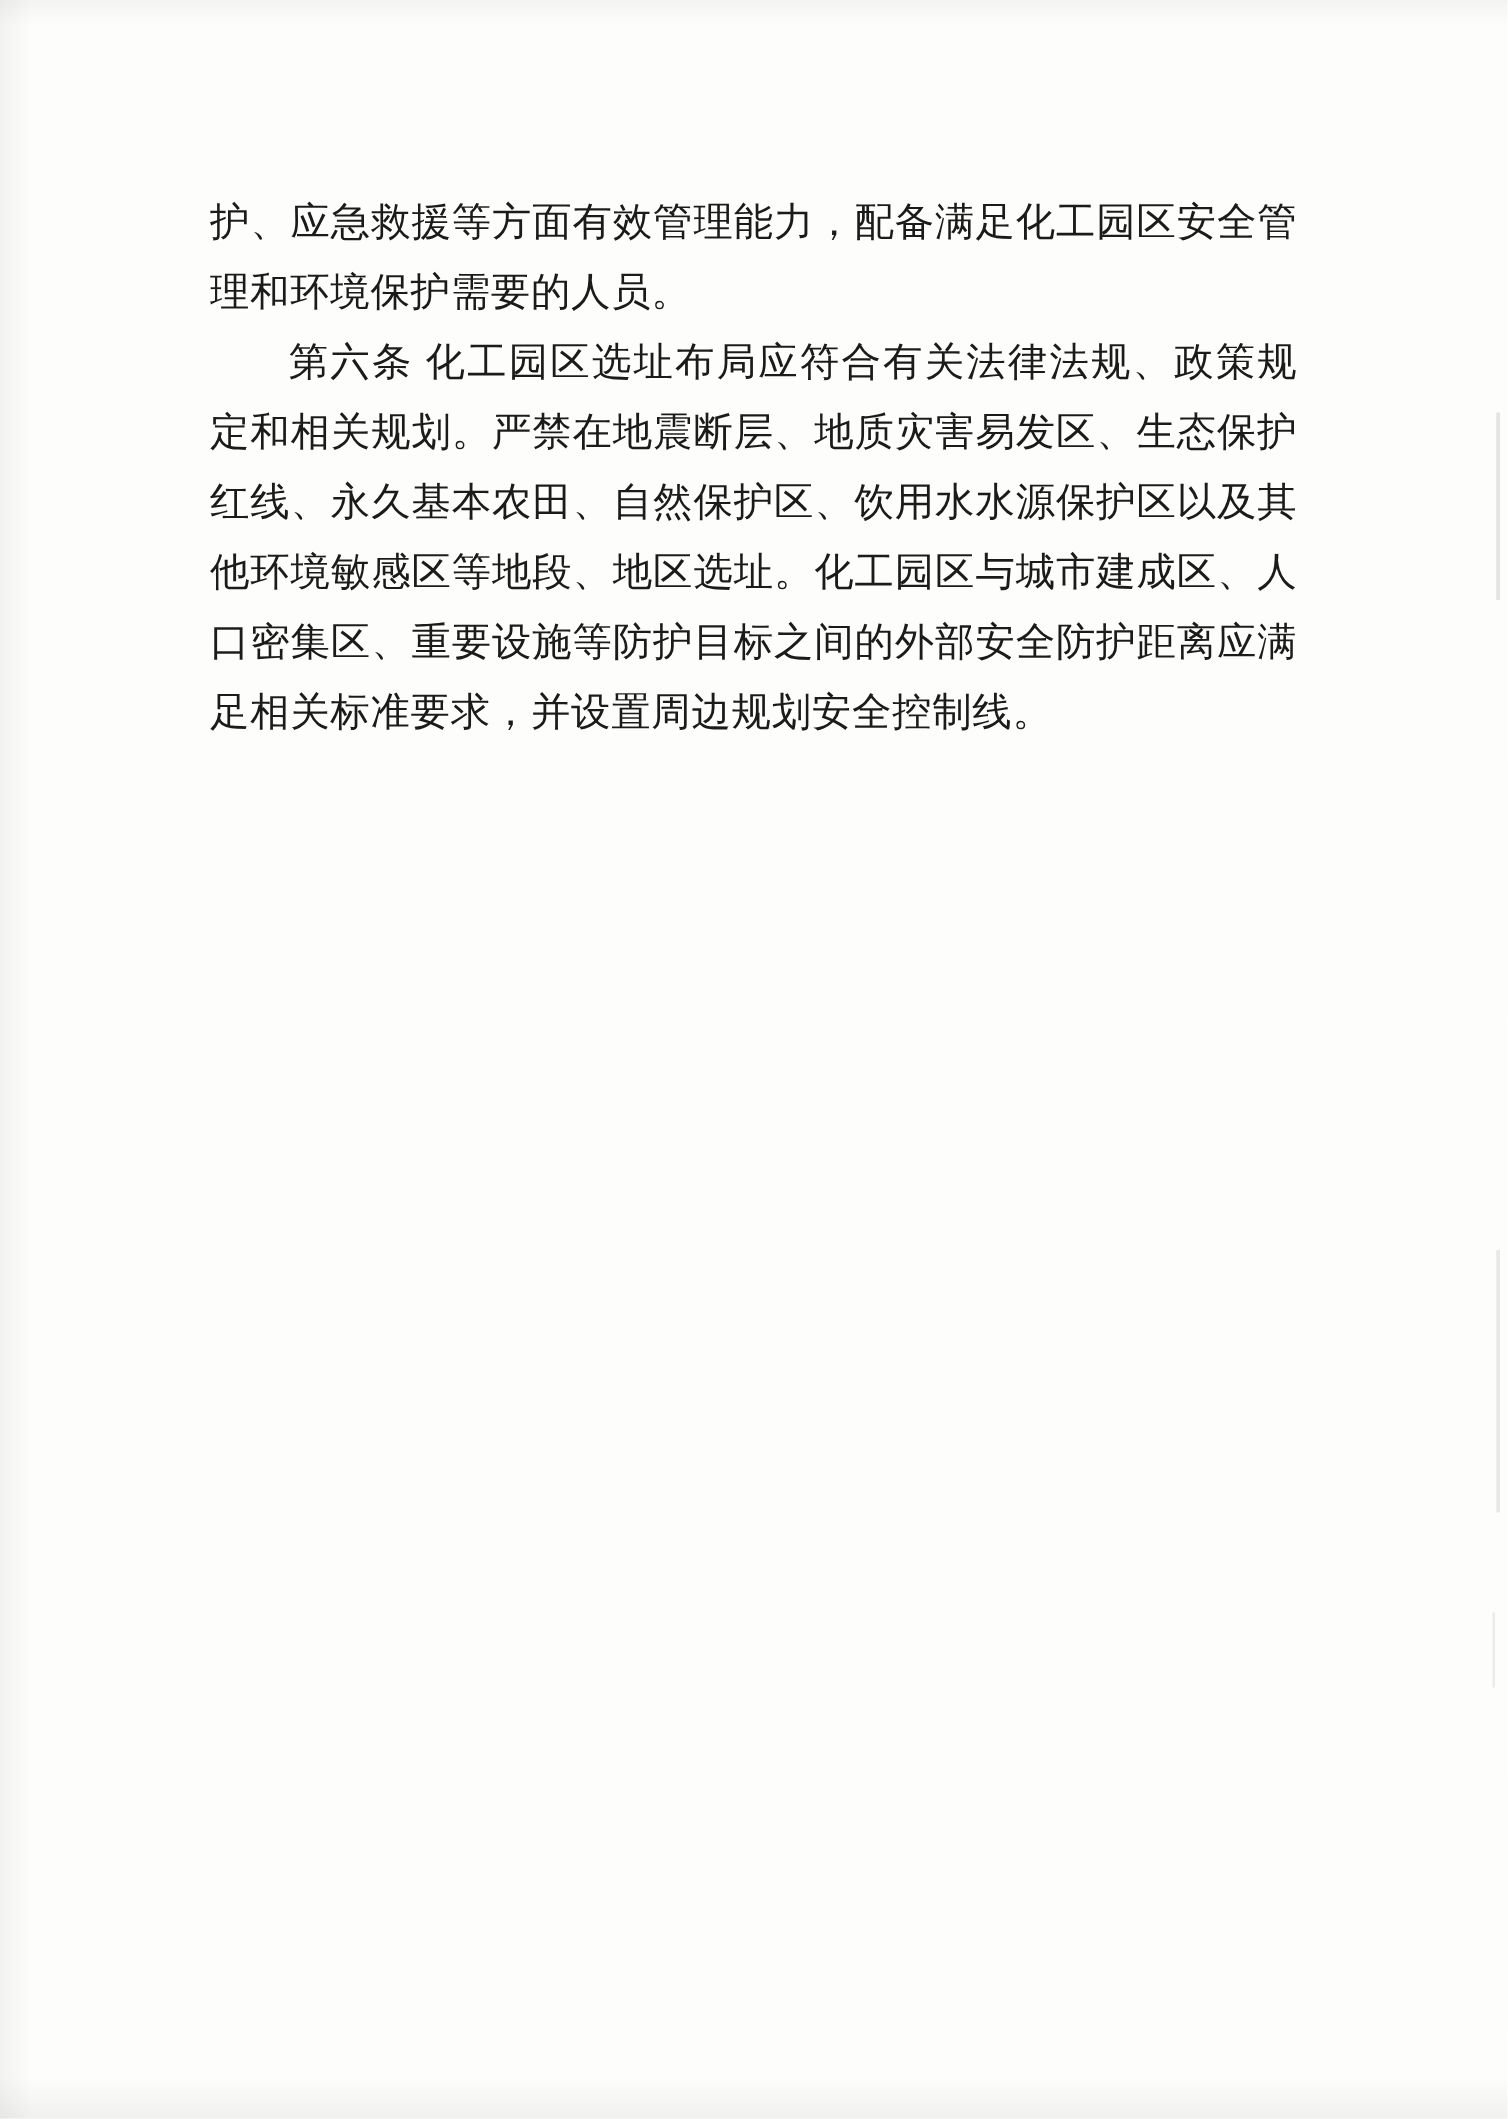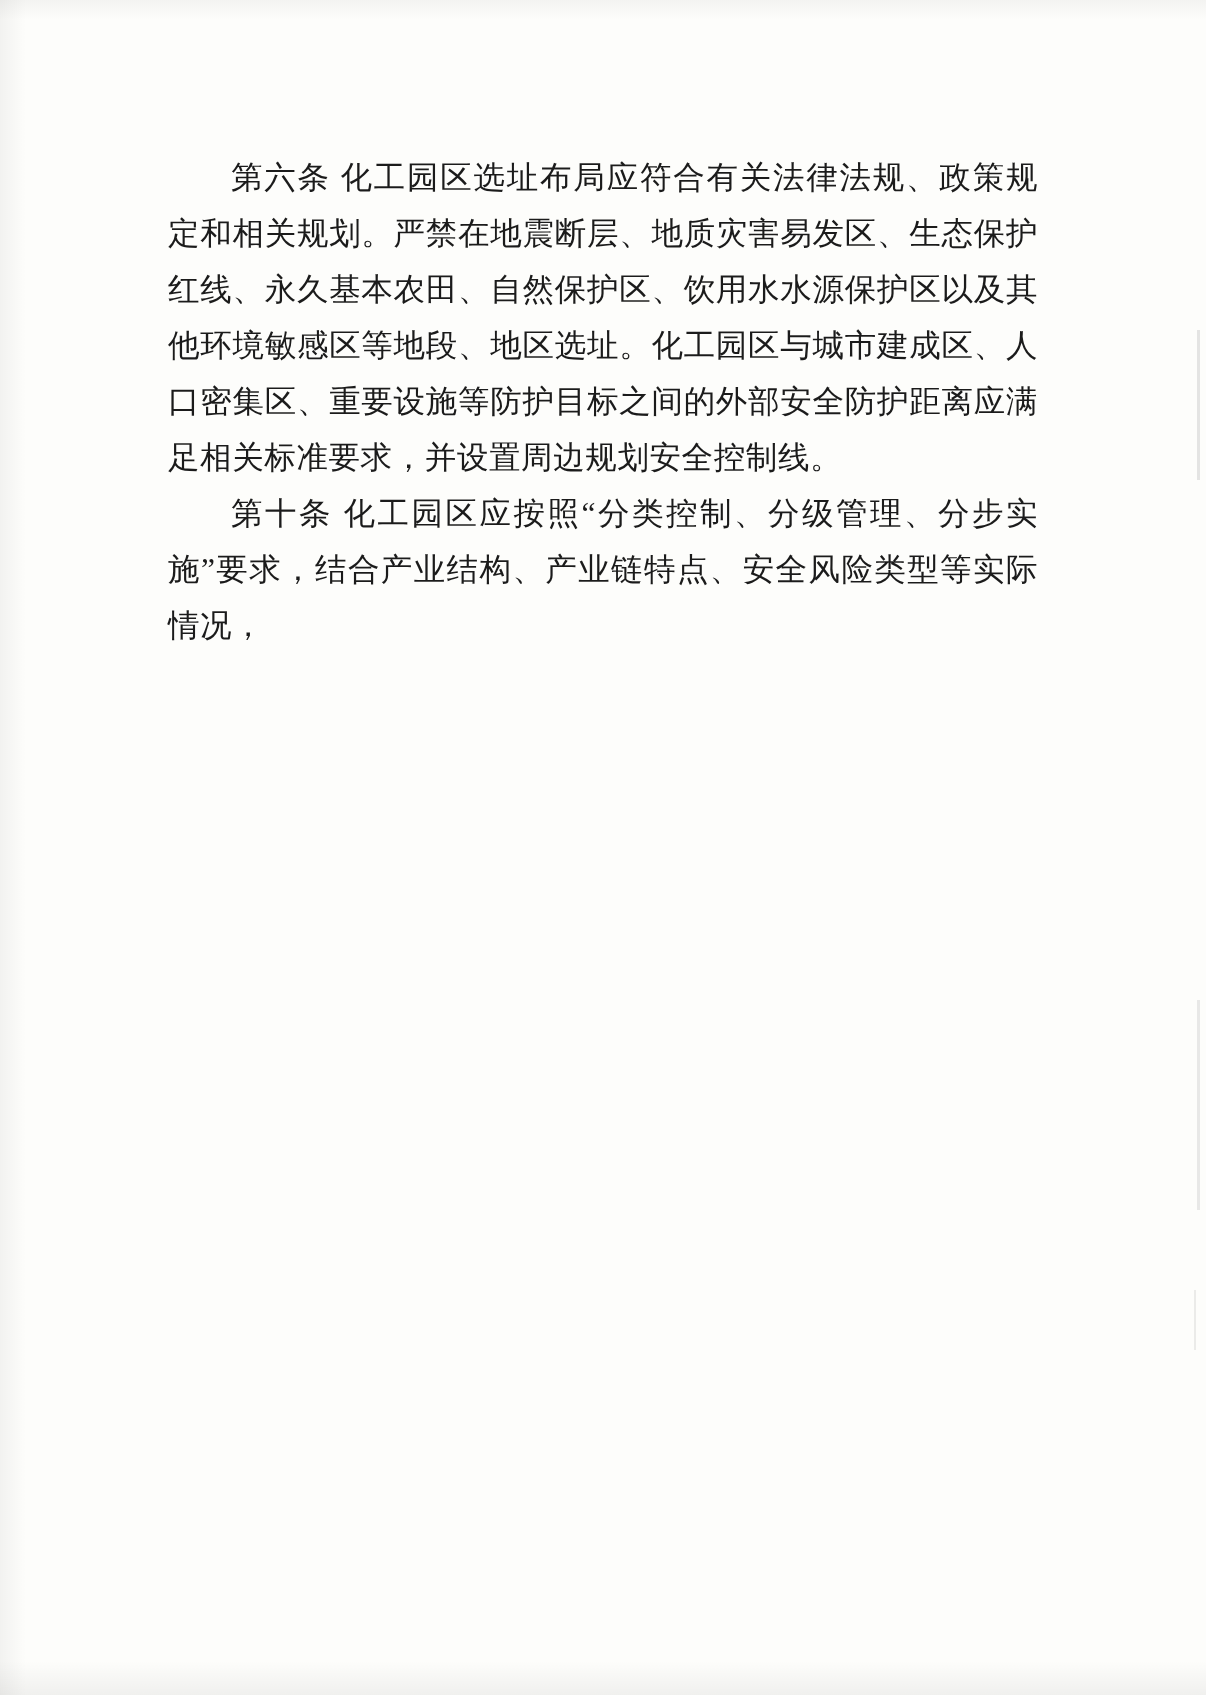--- a/index.html
+++ b/index.html
@@ -82,18 +82,18 @@
   <div class="edge-shade-top"></div>
   <div class="edge-shade-left"></div>
   <div class="edge-shade-bottom"></div>
 
   <div class="scan-mark m1"></div>
   <div class="scan-mark m2"></div>
   <div class="scan-mark m3"></div>
 
   <div class="page-inner">
     <div class="doc-body">
+      <p class="para">护、应急救援等方面有效管理能力，配备满足化工园区安全管理和环境保护需要的人员。</p>
       <p class="para indent">第六条 化工园区选址布局应符合有关法律法规、政策规定和相关规划。严禁在地震断层、地质灾害易发区、生态保护红线、永久基本农田、自然保护区、饮用水水源保护区以及其他环境敏感区等地段、地区选址。化工园区与城市建成区、人口密集区、重要设施等防护目标之间的外部安全防护距离应满足相关标准要求，并设置周边规划安全控制线。</p>
-      <p class="para indent">第十条 化工园区应按照“分类控制、分级管理、分步实施”要求，结合产业结构、产业链特点、安全风险类型等实际情况，</p>
     </div>
   </div>
 
 </div>
 
 </body></html>

